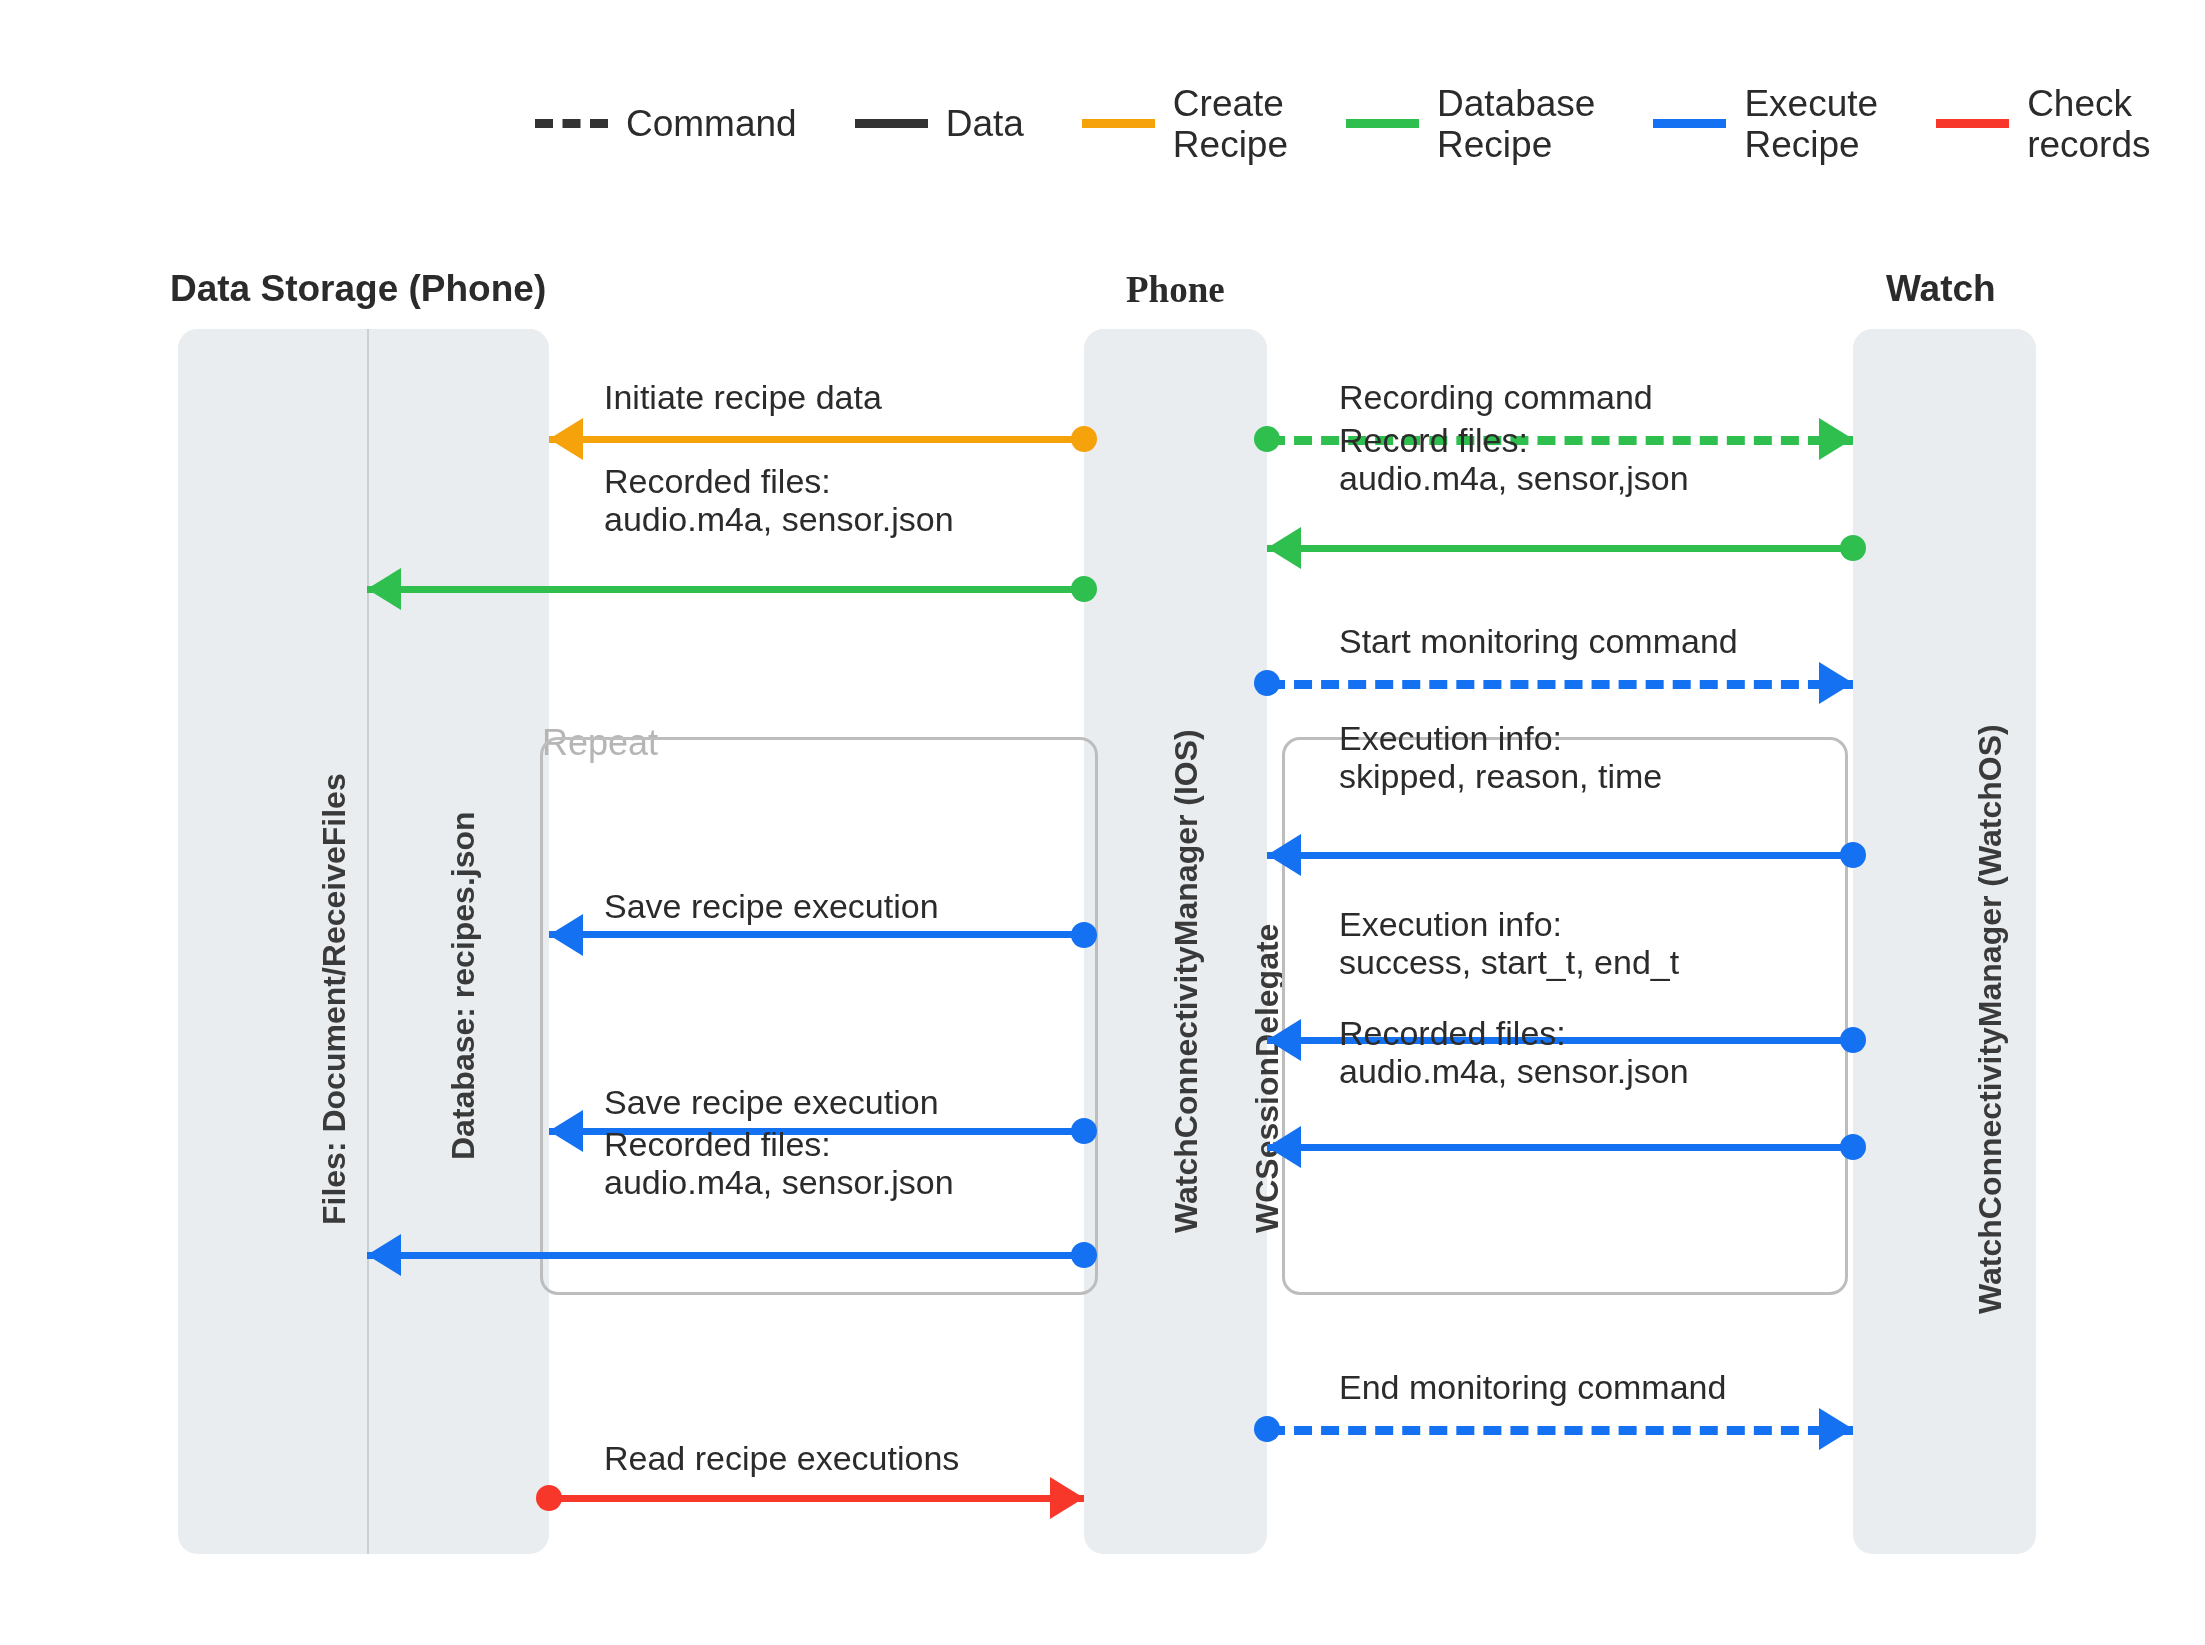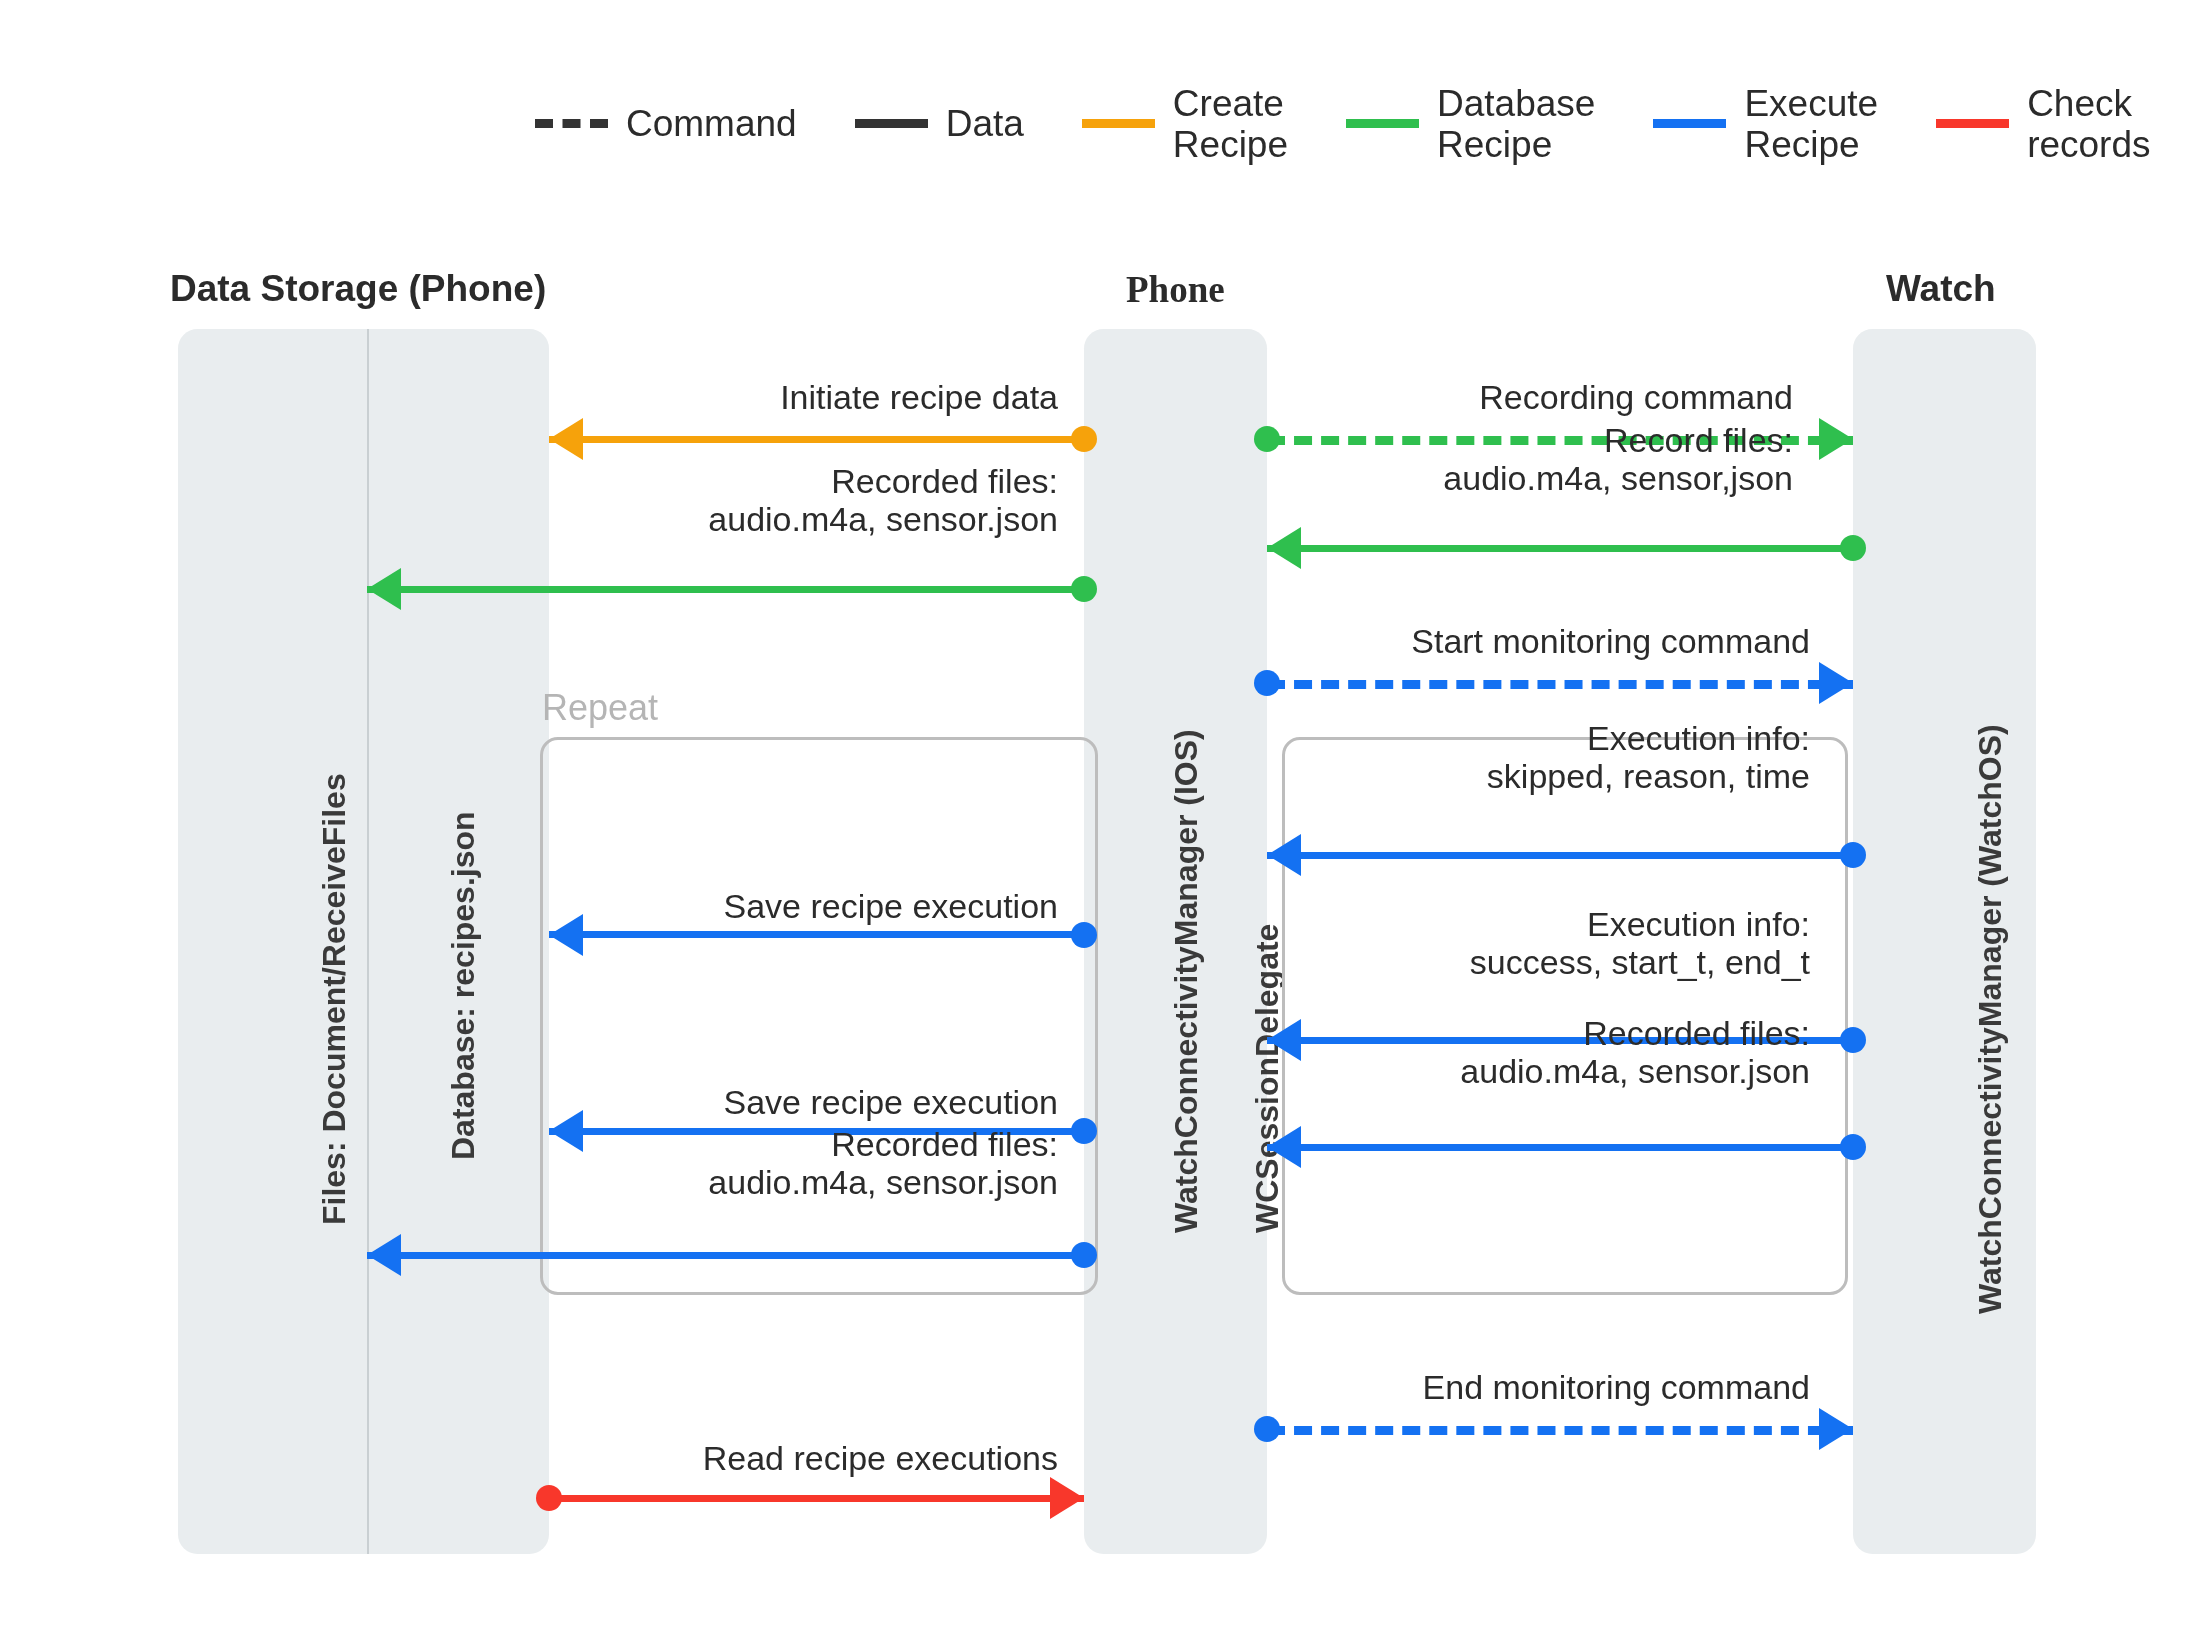--- a/index.html
+++ b/index.html
@@ -30,21 +30,21 @@
               background:transparent;}
   .repeat-label{position:absolute;font-size:36px;color:#b5b5b5;}
 
   
   .msg{position:absolute;}
   .msg-line{position:absolute;height:0;}
   .msg-solid{border-top-style:solid;}
   .msg-dash{border-top-style:dashed;}
   .msg-dot{position:absolute;border-radius:50%;width:26px;height:26px;}
   .msg-head{position:absolute;width:0;height:0;}
-  .msg-text{position:absolute;font-size:34px;line-height:38px;text-align:right;
+  .msg-text{position:absolute;font-size:34px;line-height:38px;text-align:left;
             color:#2b2b2b;white-space:pre-line;}
 </style>
 </head>
 <body>
 
 <div id="legend">
     <div class="lg-item">
       <div class="lg-swatch lg-dash" style="border-top-color: rgb(51, 51, 51);"></div>
       <div class="lg-label">Command</div>
     </div>
@@ -89,21 +89,21 @@
 <div class="ll-box" style="left:1084px;top:329px;width:183px;height:1225px;"></div>
 
 <div class="ll-box" style="left:1853px;top:329px;width:183px;height:1225px;"></div>
 
 <div class="ll-label" style="left: 316px; top: 1225px; transform: rotate(-90deg);">Files: Document/ReceiveFiles</div>
 <div class="ll-label" style="left: 445px; top: 1160px; transform: rotate(-90deg);">Database: recipes.json</div>
 <div class="ll-label" style="left: 1168px; top: 1233px; transform: rotate(-90deg);">WatchConnectivityManager (IOS)</div>
 <div class="ll-label" style="left: 1249px; top: 1233px; transform: rotate(-90deg);">WCSessionDelegate</div>
 <div class="ll-label" style="left: 1972px; top: 1314px; transform: rotate(-90deg);">WatchConnectivityManager (WatchOS)</div>
 
-<div class="repeat-label" style="left:542px;top:687px;">Repeat</div>
+<div class="repeat-label" style="left:542px;top:722px;">Repeat</div>
 <div class="repeat-box" style="left:540px;top:737px;width:552px;height:552px;"></div>
 <div class="repeat-box" style="left:1282px;top:737px;width:560px;height:552px;"></div>
 
 <div id="messages">
     <div class="msg">
       <div class="msg-line msg-solid" style="left: 549px; top: 436px; width: 535px; border-top-width: 7.3px; border-top-color: rgb(246, 162, 11);"></div>
       <div class="msg-dot" style="left: 1071px; top: 426px; background: rgb(246, 162, 11);"></div>
       <div class="msg-head" style="top: 418px; left: 549px; border-top: 21px solid transparent; border-bottom: 21px solid transparent; border-right: 34px solid rgb(246, 162, 11);"></div>
       <div class="msg-text" style="left: 604px; width: 454px; top: 378px;">Initiate recipe data</div>
     </div>

